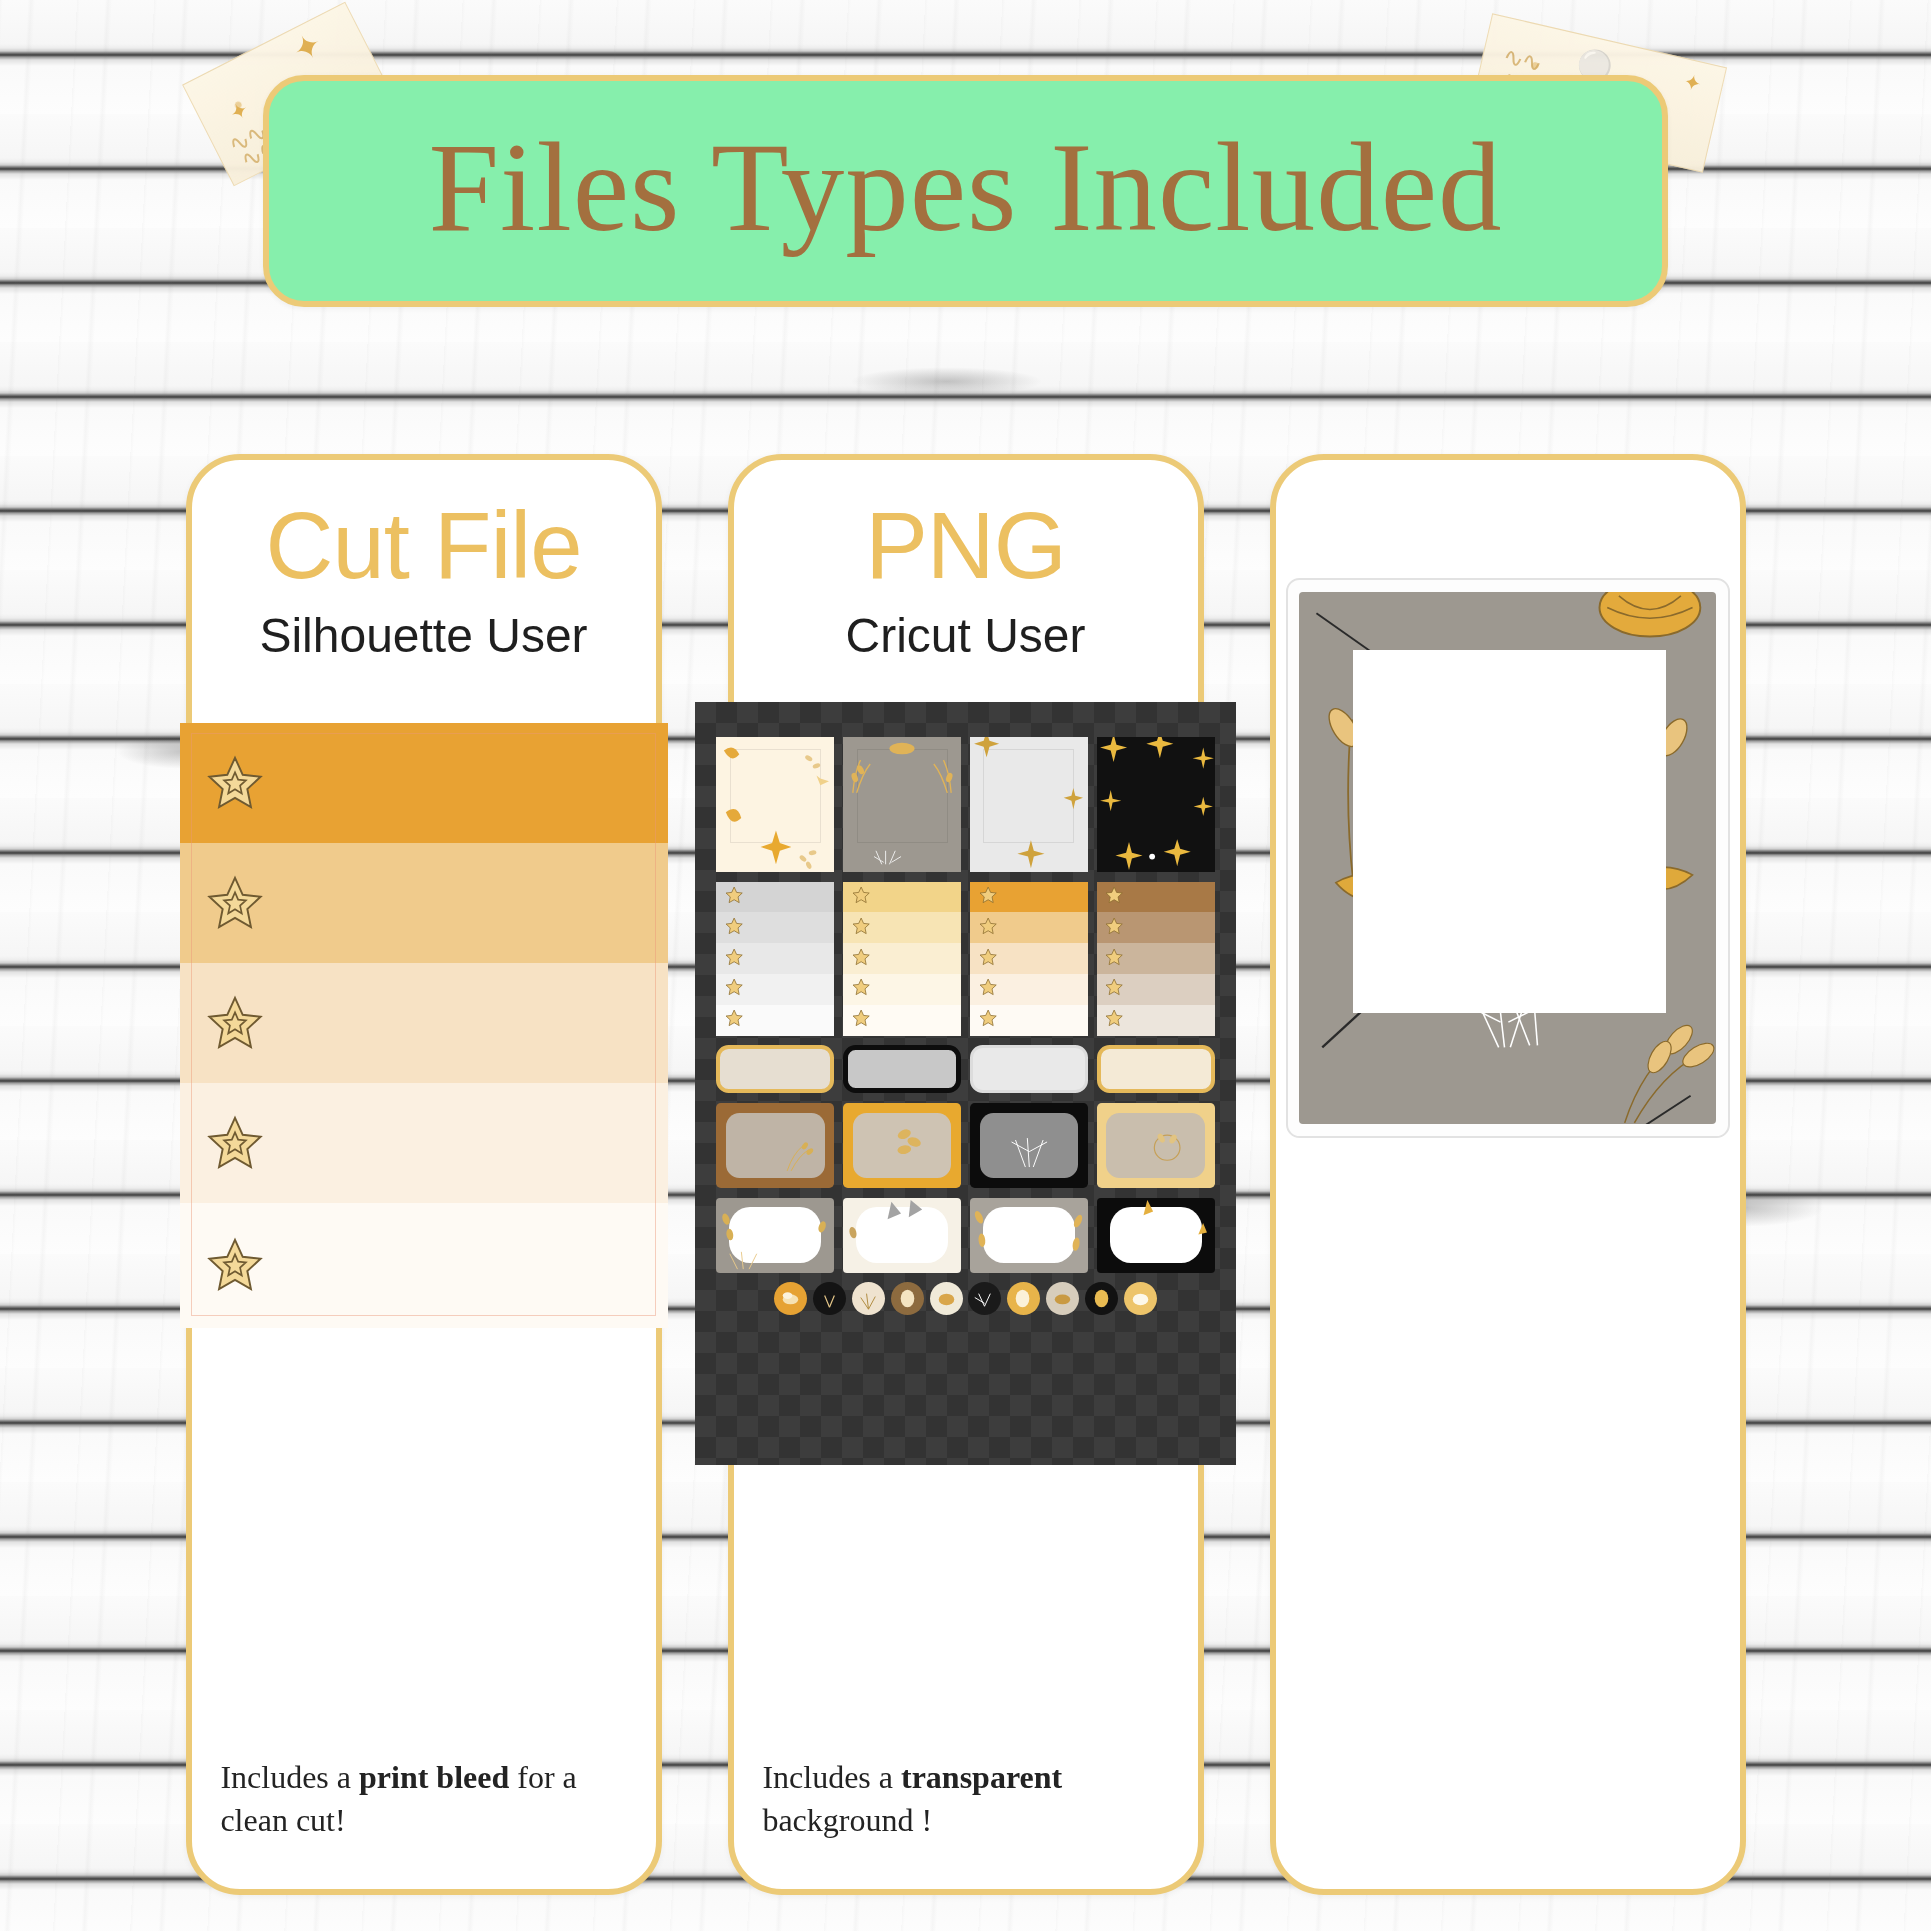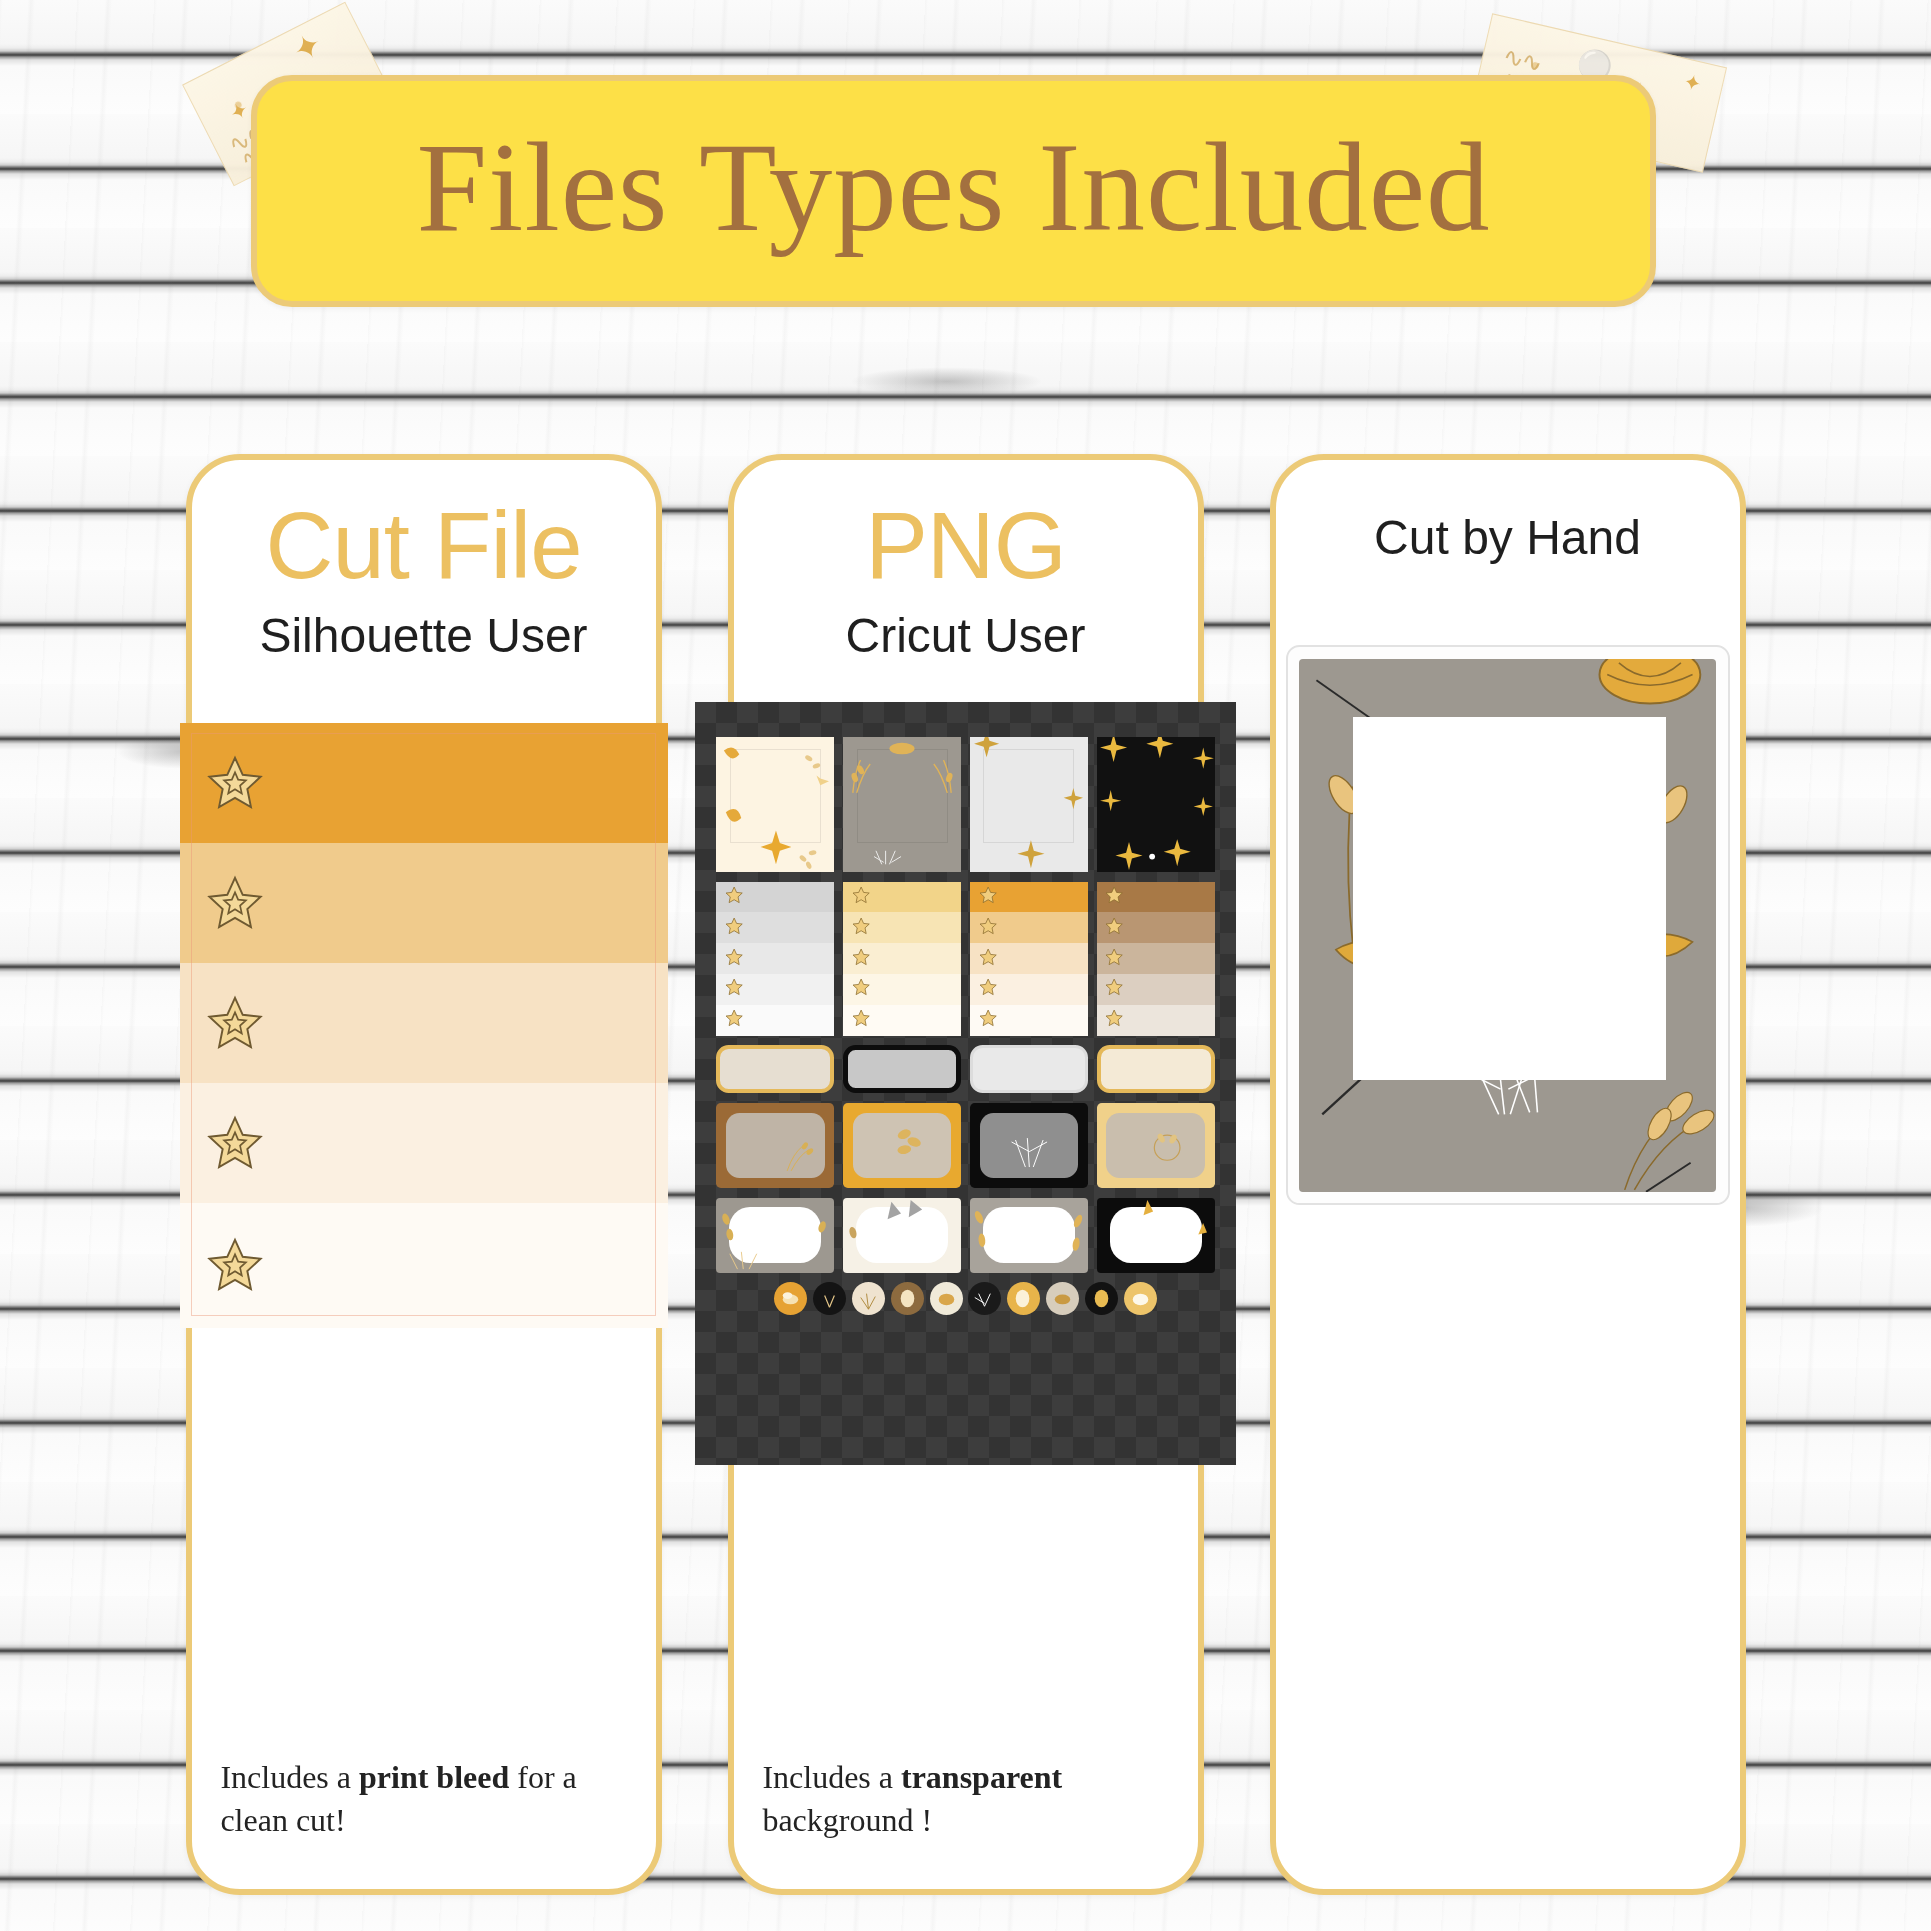--- a/index.html
+++ b/index.html
@@ -44,22 +44,22 @@
     opacity: .9;
   }
   .wood-knot {
     position:absolute; border-radius:50%;
     background: radial-gradient(ellipse at center, rgba(70,70,70,.30), rgba(70,70,70,0) 70%);
   }
 
   
   .title-card {
     position: absolute;
-    left: 251px; top: 75px; width: 1405px; height: 232px;
-    background: #fde047;
+    left: 263px; top: 75px; width: 1405px; height: 232px;
+    background: #86efac;
     border: 6.8px solid #ecca77;
     border-radius: 41px;
     display: flex; align-items: center; justify-content: center;
     box-shadow: 0 1.9px 5.8px rgba(0,0,0,.05);
   }
   .title-text {
     font-family: "Liberation Serif", serif;
     font-size: 127px;
     line-height: 1;
     color: #a3703f;
@@ -635,21 +635,20 @@
       </div>
 
     </div>
 
     <div class="card-footer">
       <span>Includes a </span><b>transparent</b><span> background !</span>
     </div>
   </div>
 
   <div class="card">
-    <div class="card-sub">Cut by Hand</div>
 
     <div class="pdf-preview">
       <div class="pdf-photo">
         <svg width="100%" height="100%" viewBox="0 0 430 550" preserveAspectRatio="none" style="position:absolute;inset:0;">
 
           <g stroke="#2a2a2a" stroke-width="2" fill="none">
             <path d="M18 22 L92 74"></path>
               <path d="M92 74 L100 66"></path>
           </g>
 

